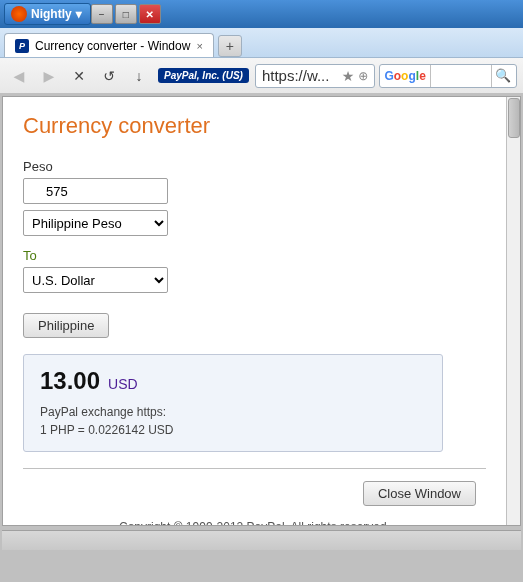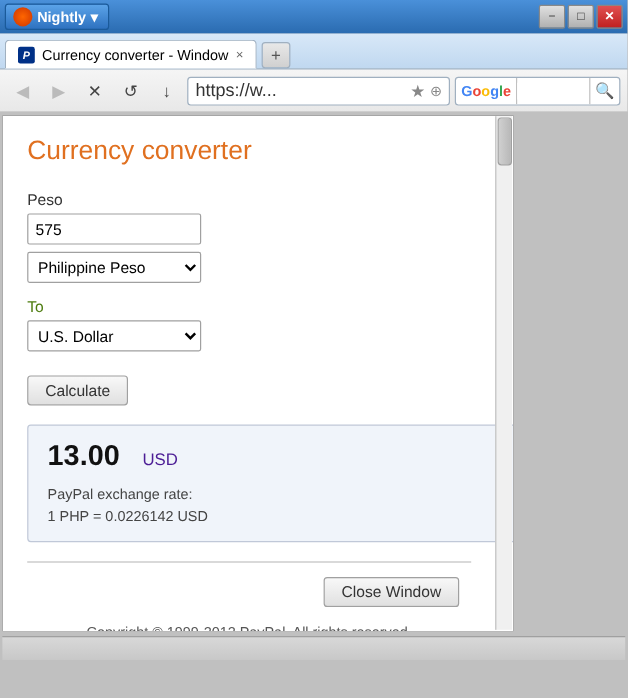--- a/index.html
+++ b/index.html
@@ -11,21 +11,20 @@
       height: 582px;
       overflow: hidden;
     }
 
     
     .title-bar {
       background: linear-gradient(to bottom, #4a90d9 0%, #2a6bb0 100%);
       height: 28px;
       display: flex;
       align-items: center;
-      justify-content: space-between;
       padding: 0 4px;
       user-select: none;
     }
     .title-bar-left {
       display: flex;
       align-items: center;
       gap: 4px;
     }
     .nightly-btn {
       background: linear-gradient(to bottom, #5ba3e8, #2e72c0);
@@ -227,21 +226,21 @@
       border-left: 1px solid #c0c0c0;
       height: 100%;
       display: flex;
       align-items: center;
       cursor: pointer;
     }
 
     
     .browser-content {
       background: white;
-      width: 426px;
+      width: 519px;
       height: 430px;
       margin: 2px 2px 4px 2px;
       border: 1px solid #a0a0a0;
       overflow-y: auto;
       position: relative;
     }
     .scroll-track {
       position: absolute;
       right: 0;
       top: 0;
@@ -276,21 +275,21 @@
       display: block;
       font-size: 13px;
       color: #333;
       margin-bottom: 4px;
     }
     .amount-input {
       width: 145px;
       height: 26px;
       border: 1px solid #a0a0a0;
       border-radius: 2px;
-      padding: 0 6px;
+      padding: 0 22px;
       font-size: 13px;
       display: block;
       margin-bottom: 6px;
     }
     .currency-select {
       width: 145px;
       height: 26px;
       border: 1px solid #a0a0a0;
       border-radius: 2px;
       padding: 0 4px;
@@ -325,21 +324,21 @@
       background: #f0f4fa;
       padding: 12px 16px;
       width: 420px;
     }
     .result-amount {
       font-size: 24px;
       font-weight: bold;
       color: #111;
       display: flex;
       align-items: baseline;
-      gap: 19px;
+      gap: 8px;
     }
     .result-currency {
       font-size: 14px;
       font-weight: normal;
       color: #4c1d95;
     }
     .result-rate {
       margin-top: 8px;
       font-size: 12px;
       color: #444;
@@ -417,20 +416,21 @@
   <div class="new-tab-btn">+</div>
 </div>
 
 <div class="nav-bar">
   <button class="nav-btn disabled">◀</button>
   <button class="nav-btn disabled">▶</button>
   <button class="nav-btn">✕</button>
   <button class="nav-btn">↺</button>
   <button class="nav-btn">↓</button>
 
+  <div class="paypal-badge">PayPal, Inc. (US)</div>
 
   <div class="url-bar">
     <span class="url-text">https://w...</span>
     <span class="url-star">★</span>
     <span class="url-share">⊕</span>
   </div>
 
   <div class="search-box">
     <div class="search-badge">
       <span class="g-letter">G</span>
@@ -466,29 +466,29 @@
       <label class="to-label">To</label>
       <select class="currency-select">
         <option>U.S. Dollar</option>
         <option>Euro</option>
         <option>British Pound</option>
         <option>Japanese Yen</option>
         <option>Philippine Peso</option>
       </select>
     </div>
 
-    <button class="calculate-btn">Calculate</button>
+    <button class="calculate-btn">Philippine</button>
 
     <div class="result-box">
       <div class="result-amount">
         <span>13.00</span>
         <span class="result-currency">USD</span>
       </div>
       <div class="result-rate">
-        <span>PayPal exchange rate:</span><br>
+        <span>PayPal exchange https:</span><br>
         <span>1 PHP = 0.0226142 USD</span>
       </div>
     </div>
 
     <hr class="divider">
 
     <div class="close-window-row">
       <button class="close-window-btn">Close Window</button>
     </div>
 

